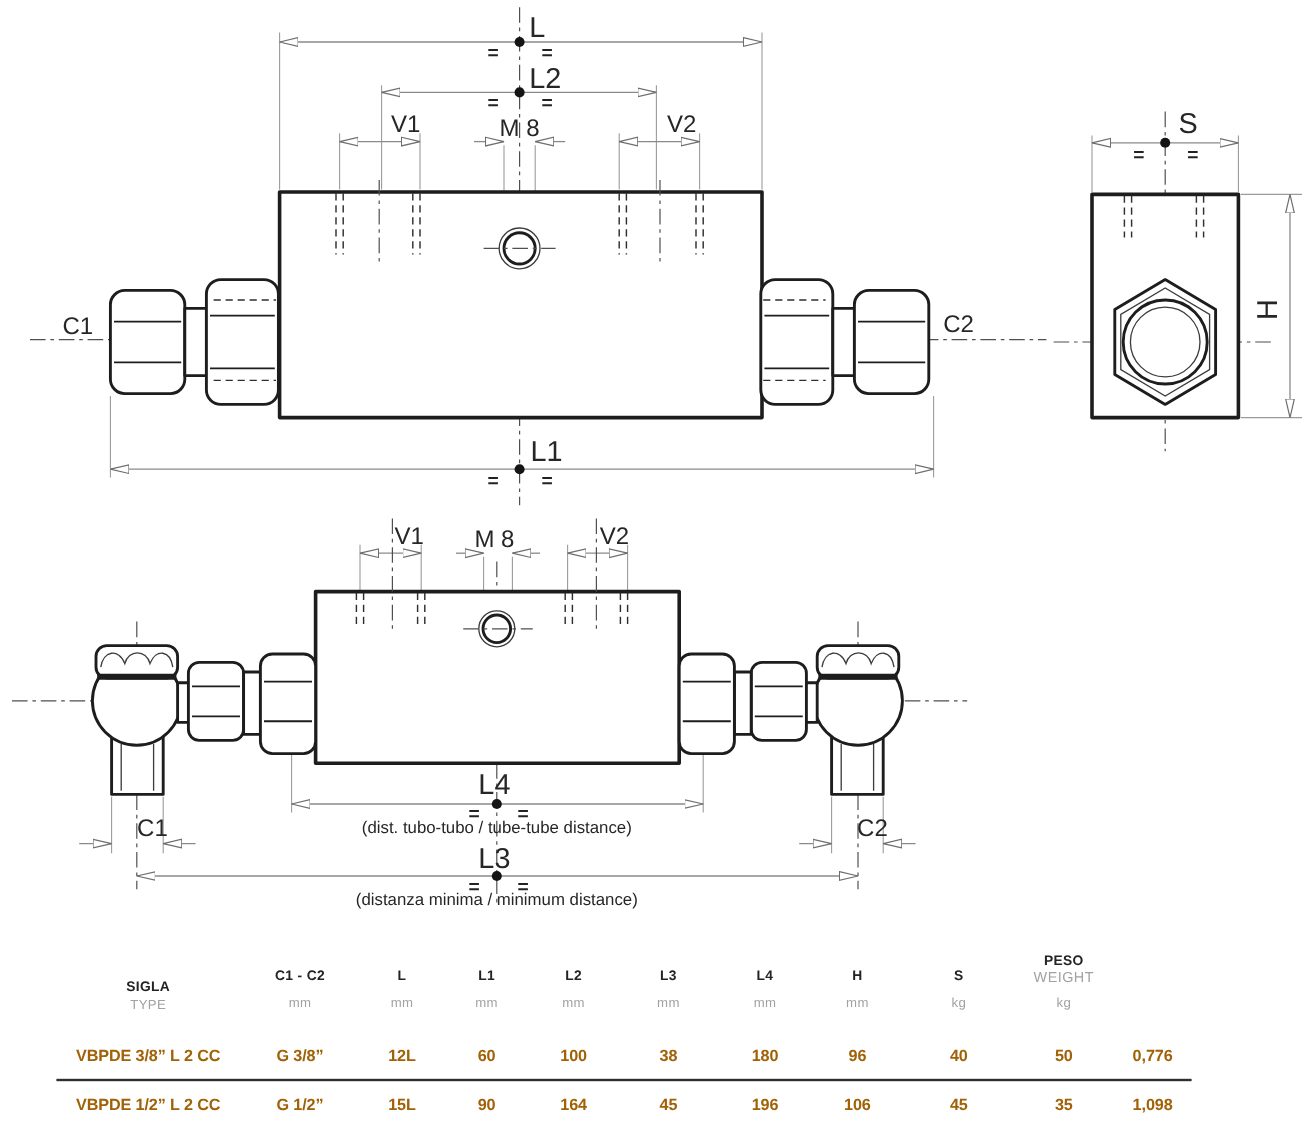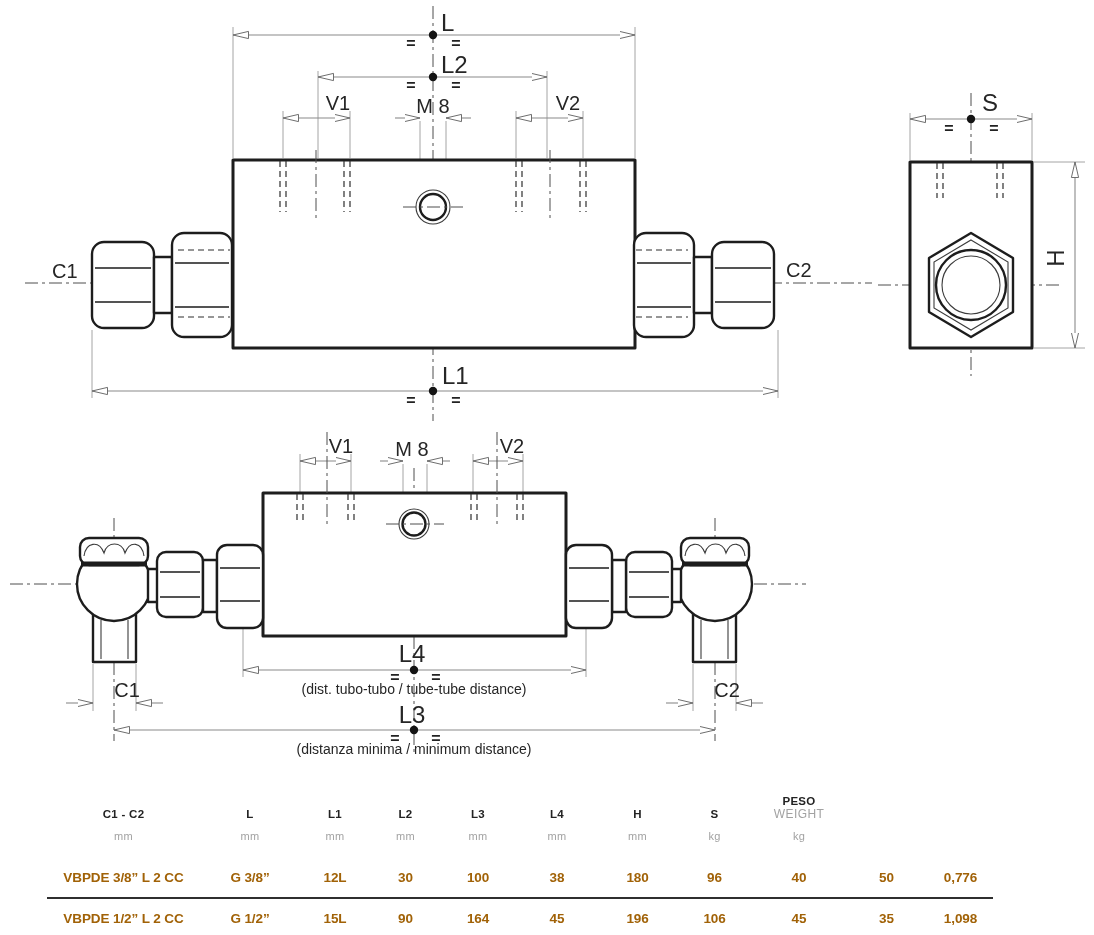--- a/index.html
+++ b/index.html
@@ -280,20 +280,27 @@
       <text class="eq mid" x="436" y="744">=</text>
       <text class="t24 mid" x="412" y="723">L3</text>
       <text class="cap mid" x="414" y="754">(distanza minima / minimum distance)</text>
     </g>
   </g>
 </svg>
 
 <div class="table-wrap">
 
   <div class="tgrid">
+    <div class="hcell col-sigla">
+      <div class="h-main">
+        <span class="h-label">SIGLA</span>
+        <span class="h-label2"></span>
+      </div>
+      <span class="h-sub">TYPE</span>
+    </div>
     <div class="hcell">
       <div class="h-main">
         <span class="h-label">C1 - C2</span>
         <span class="h-label2"></span>
       </div>
       <span class="h-sub">mm</span>
     </div>
     <div class="hcell">
       <div class="h-main">
         <span class="h-label">L</span>
@@ -350,21 +357,21 @@
       </div>
       <span class="h-sub">kg</span>
     </div>
   </div>
 
   <div class="rows">
     <div class="tgrid rgrid trow">
       <div class="cell">VBPDE 3/8” L 2 CC</div>
       <div class="cell">G 3/8”</div>
       <div class="cell">12L</div>
-      <div class="cell">30</div>
+      <div class="cell">60</div>
       <div class="cell">100</div>
       <div class="cell">38</div>
       <div class="cell">180</div>
       <div class="cell">96</div>
       <div class="cell">40</div>
       <div class="cell">50</div>
       <div class="cell">0,776</div>
     </div>
     <div class="tgrid rgrid trow trow-2">
       <div class="cell">VBPDE 1/2” L 2 CC</div>

